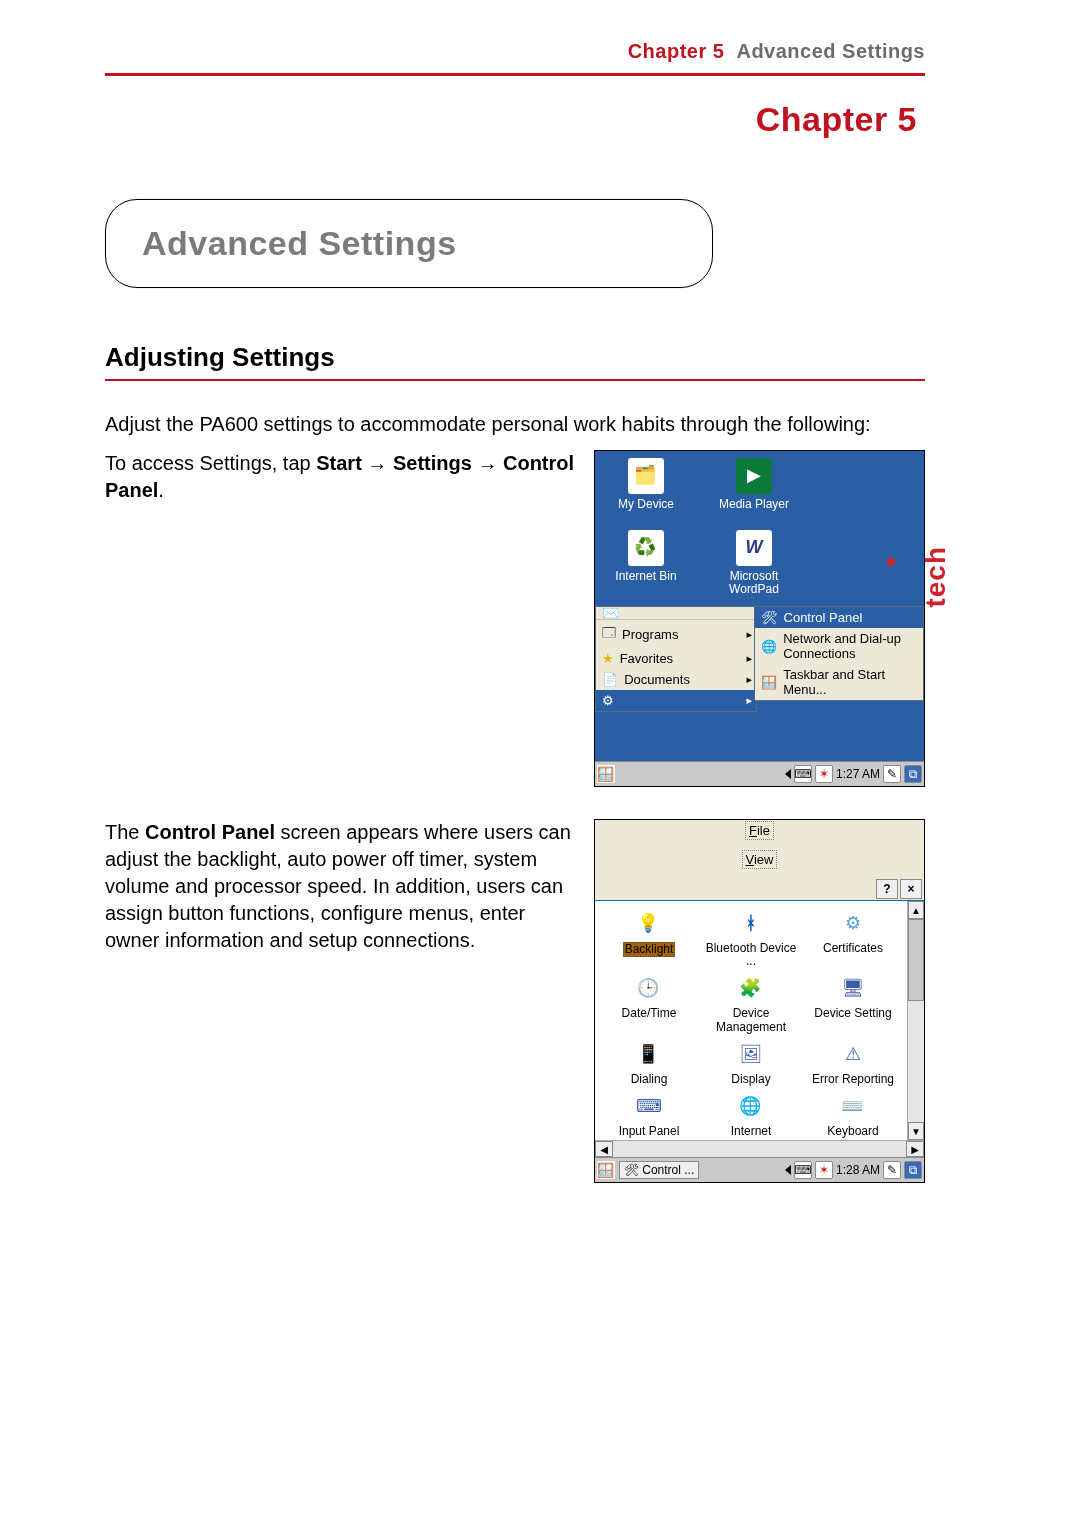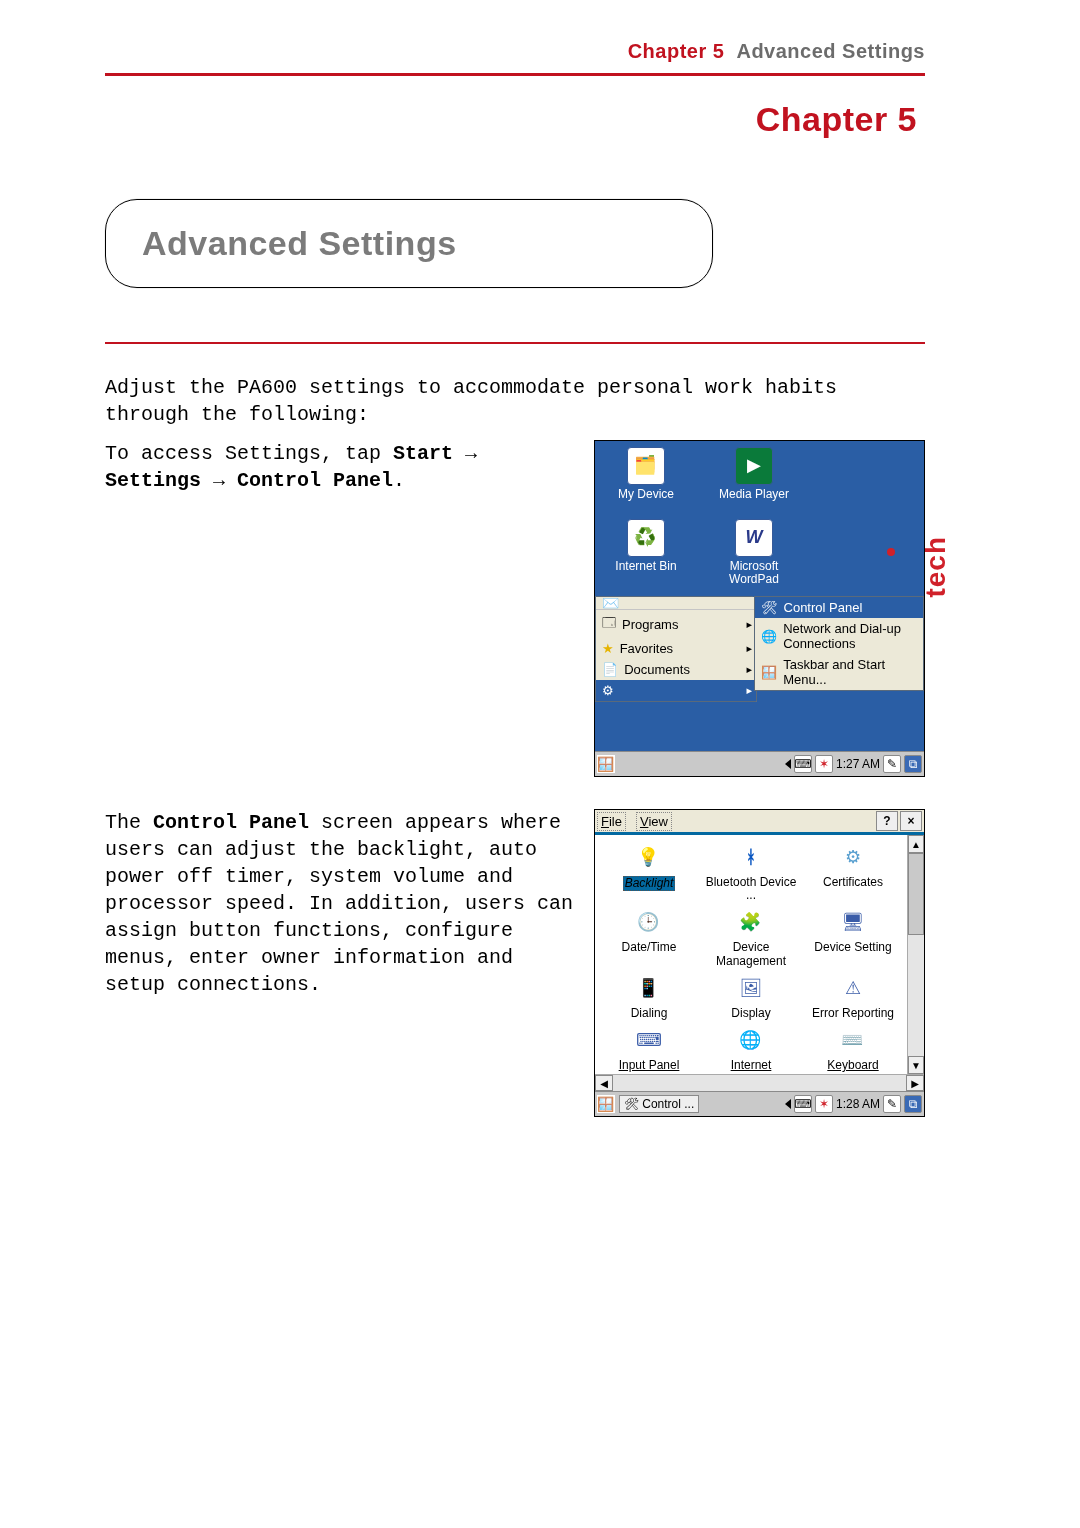--- a/index.html
+++ b/index.html
@@ -63,21 +63,20 @@
   .section-underline {
     border: none;
     height: 2px;
     background: #c1121f;
     margin: 0 0 30px 0;
   }
   .body-text {
     font-size: 20px;
     line-height: 1.35;
     margin: 0 0 12px 0;
-    font-family: Liberation Mono, monospace;
   }
   .row {
     display: flex;
     gap: 12px;
     align-items: flex-start;
     margin-bottom: 32px;
   }
   .row .text-col { flex: 1; }
   .row .fig-col  { flex: 0 0 auto; }
 
@@ -222,26 +221,27 @@
     border: 1px solid #8a8a8a;
     background: #fff;
     border-radius: 2px;
   }
   .ul-first::first-letter { text-decoration: underline; }
 
   
   .shot2 { width: 329px; }
   .menubar {
     background: #ece9d8;
-    border-bottom: 3px solid #0369a1;
+    border-bottom: 1px solid #0369a1;
     display: flex;
     align-items: center;
     padding: 1px 2px;
     font-size: 13px;
     gap: 10px;
+    flex-direction: column;
   }
   .menubar .m { padding: 1px 3px; border:1px dotted #888; }
   .menubar .right { margin-left: auto; display:flex; gap:2px; }
   .menubar .btn {
     width: 20px; height: 18px;
     border: 1px solid #8a8a8a;
     background: #efefef;
     display: flex; align-items:center; justify-content:center;
     font-size: 12px; font-weight:bold;
   }
@@ -267,23 +267,22 @@
     margin: 0 auto 3px;
     display: flex;
     align-items: center;
     justify-content: center;
     font-size: 18px;
     color: #3a5ca8;
   }
   .cp-cell.sel .lbl {
     display: inline-block;
     border: 1px dotted #555;
-    background: #0369a1;
+    background: #a16207;
     padding: 0 1px;
-    font-style: italic;
   }
   .vscroll {
     width: 16px;
     background: #e5e5e5;
     border-left: 1px solid #aaa;
     display: flex;
     flex-direction: column;
   }
   .vscroll .sbtn {
     height: 16px;
@@ -304,21 +303,21 @@
     border-top: 1px solid #aaa;
     display:flex;
   }
   .hscroll .sbtn {
     width: 16px;
     border: 1px solid #8a8a8a;
     background: #efefef;
     display:flex;align-items:center;justify-content:center;font-size:10px;
   }
   .hscroll .track { flex:1; }
-  .cutrow .lbl { text-decoration: underline; text-decoration-style: solid; }
+  .cutrow .lbl { text-decoration-style: solid; }
 
   .taskbtn {
     border: 1px solid #8a8a8a;
     background: #efefef;
     padding: 1px 4px;
     display: inline-flex;
     align-items: center;
     gap: 3px;
     font-size: 12px;
   }
@@ -339,20 +338,21 @@
     <span class="chapter-name">Advanced Settings</span>
   </div>
   <hr class="red-rule">
 
   <div class="chapter-heading">Chapter  5</div>
 
   <div class="title-bubble">
     <h1>Advanced Settings</h1>
   </div>
 
+  <h2 class="section-heading">Adjusting Settings</h2>
   <hr class="section-underline">
 
   <p class="body-text">Adjust the PA600 settings to accommodate personal work habits through the following:</p>
 
   <div class="row">
     <div class="text-col">
       <p class="body-text">
         <span>To access Settings, tap </span><b>Start</b><span> → </span><b>Settings</b><span> → </span><b>Control Panel</b><span>.</span>
       </p>
     </div>

